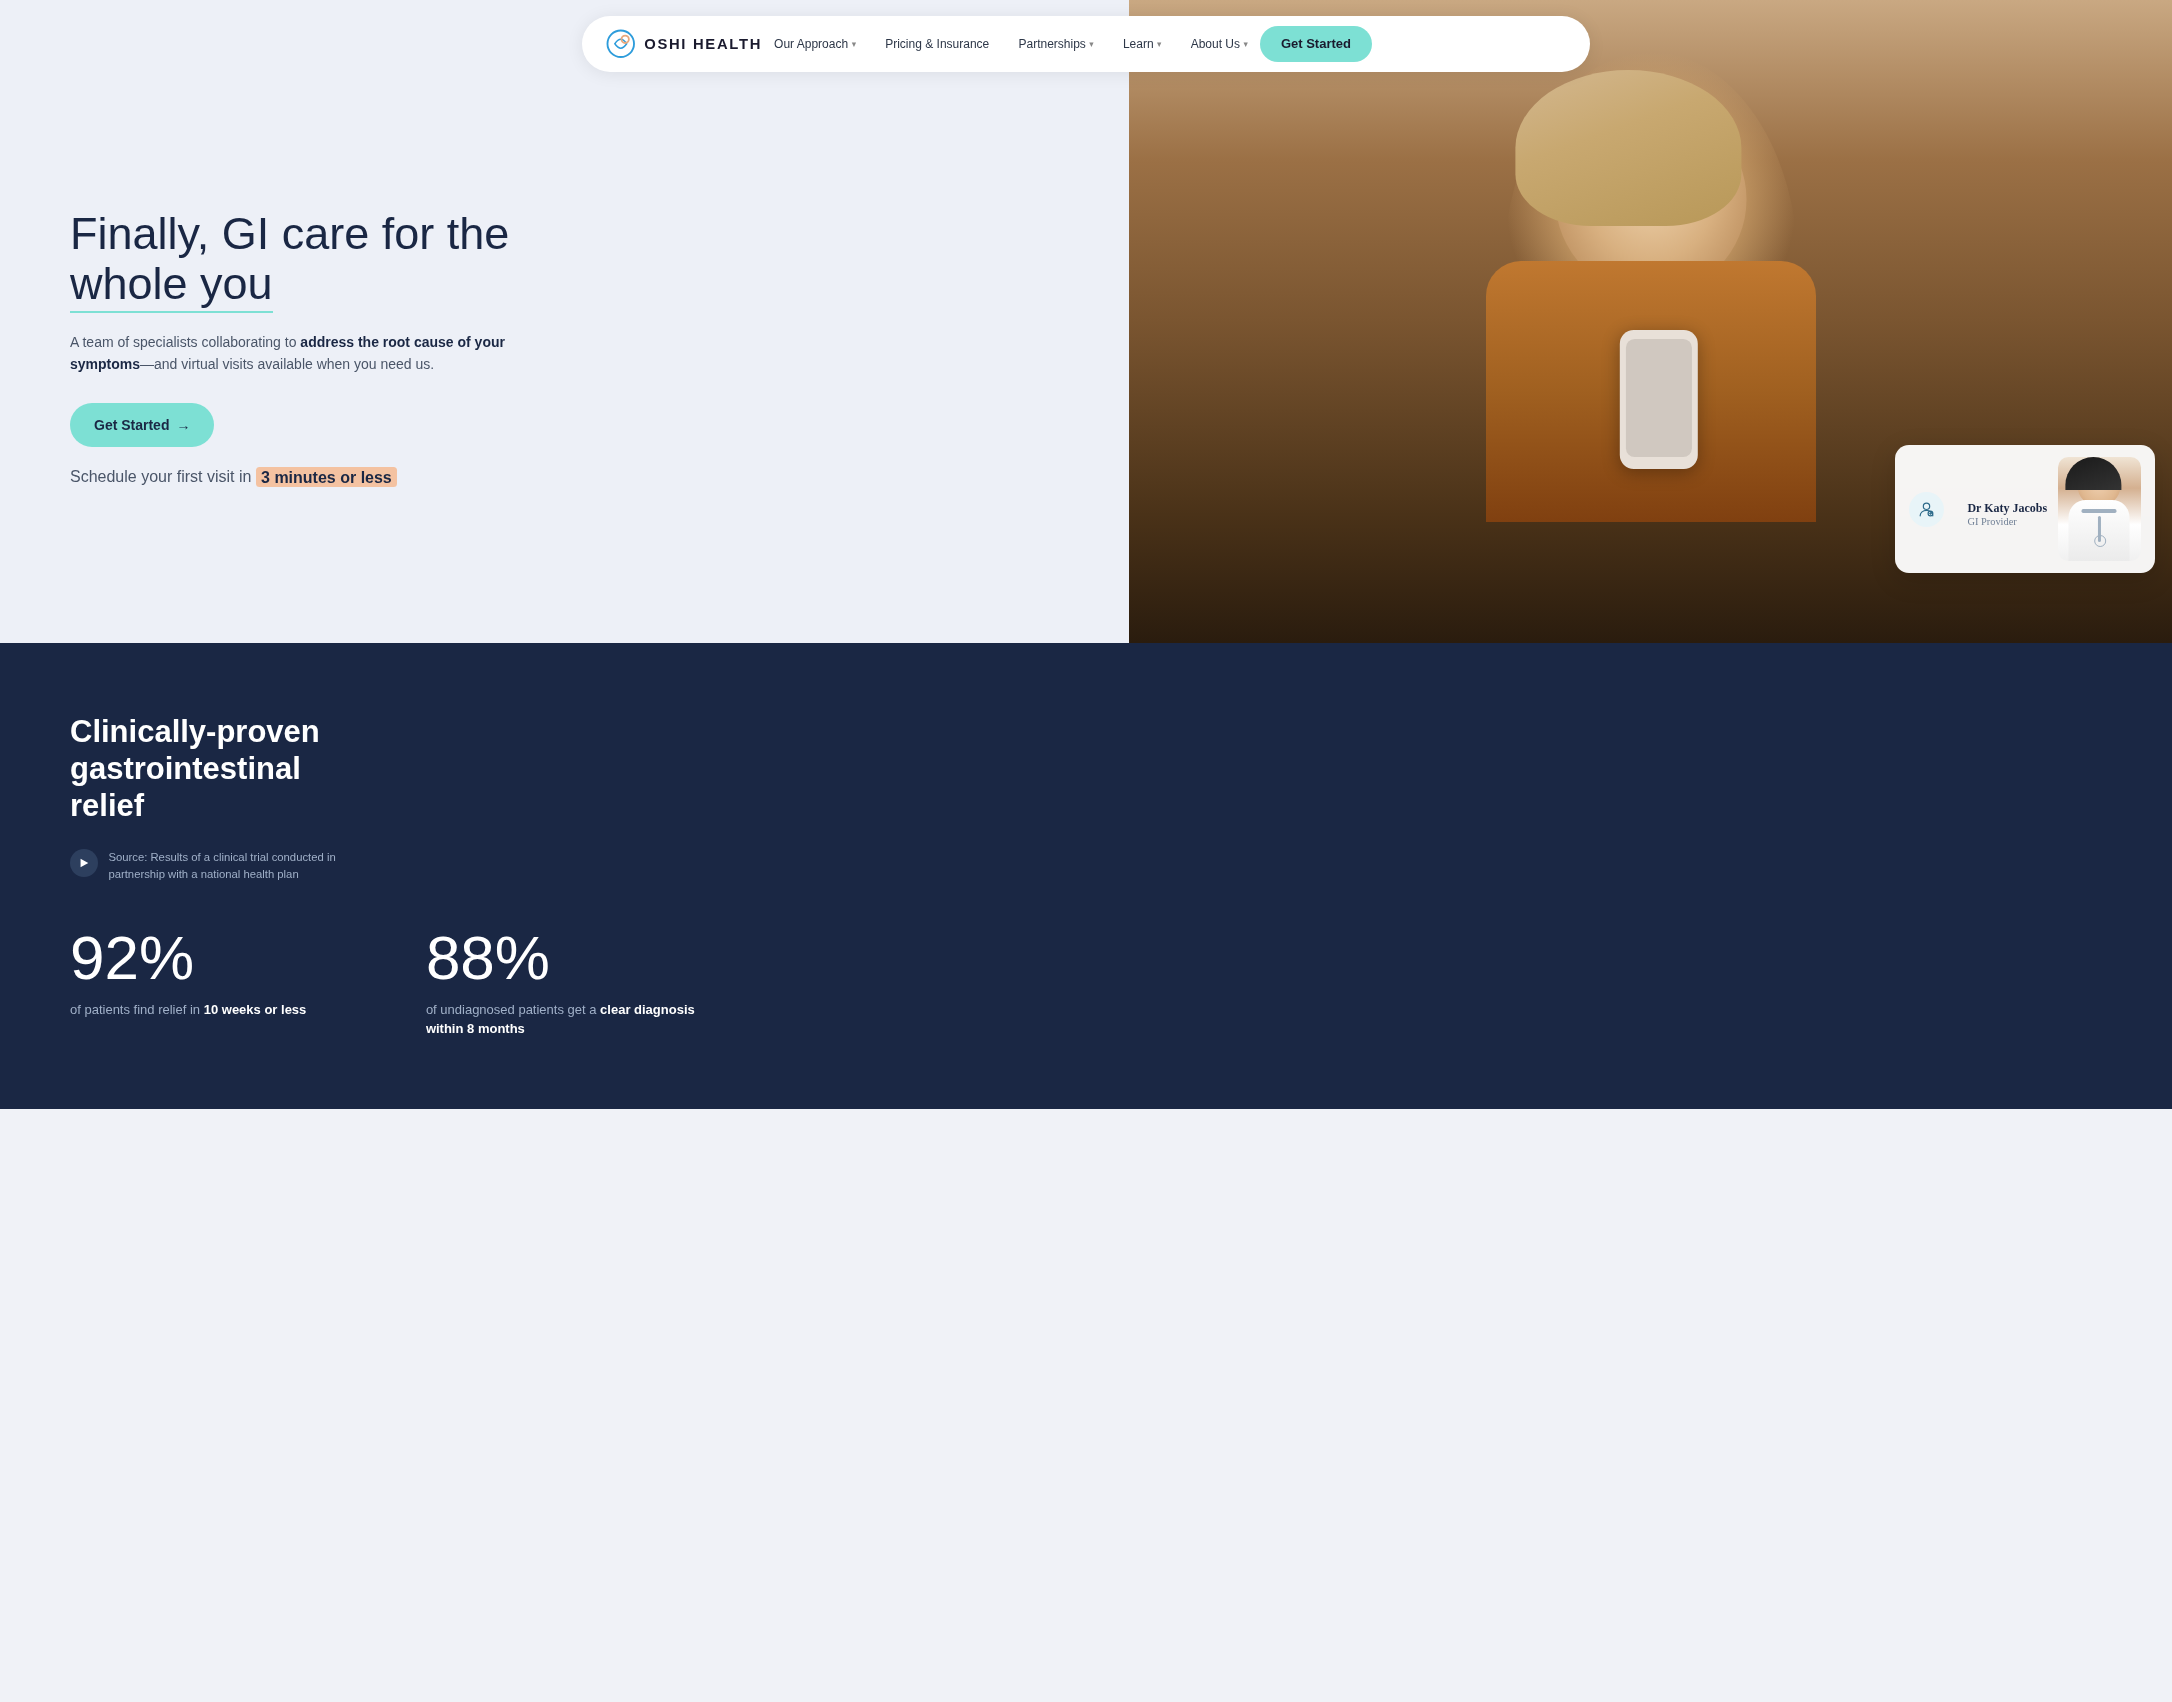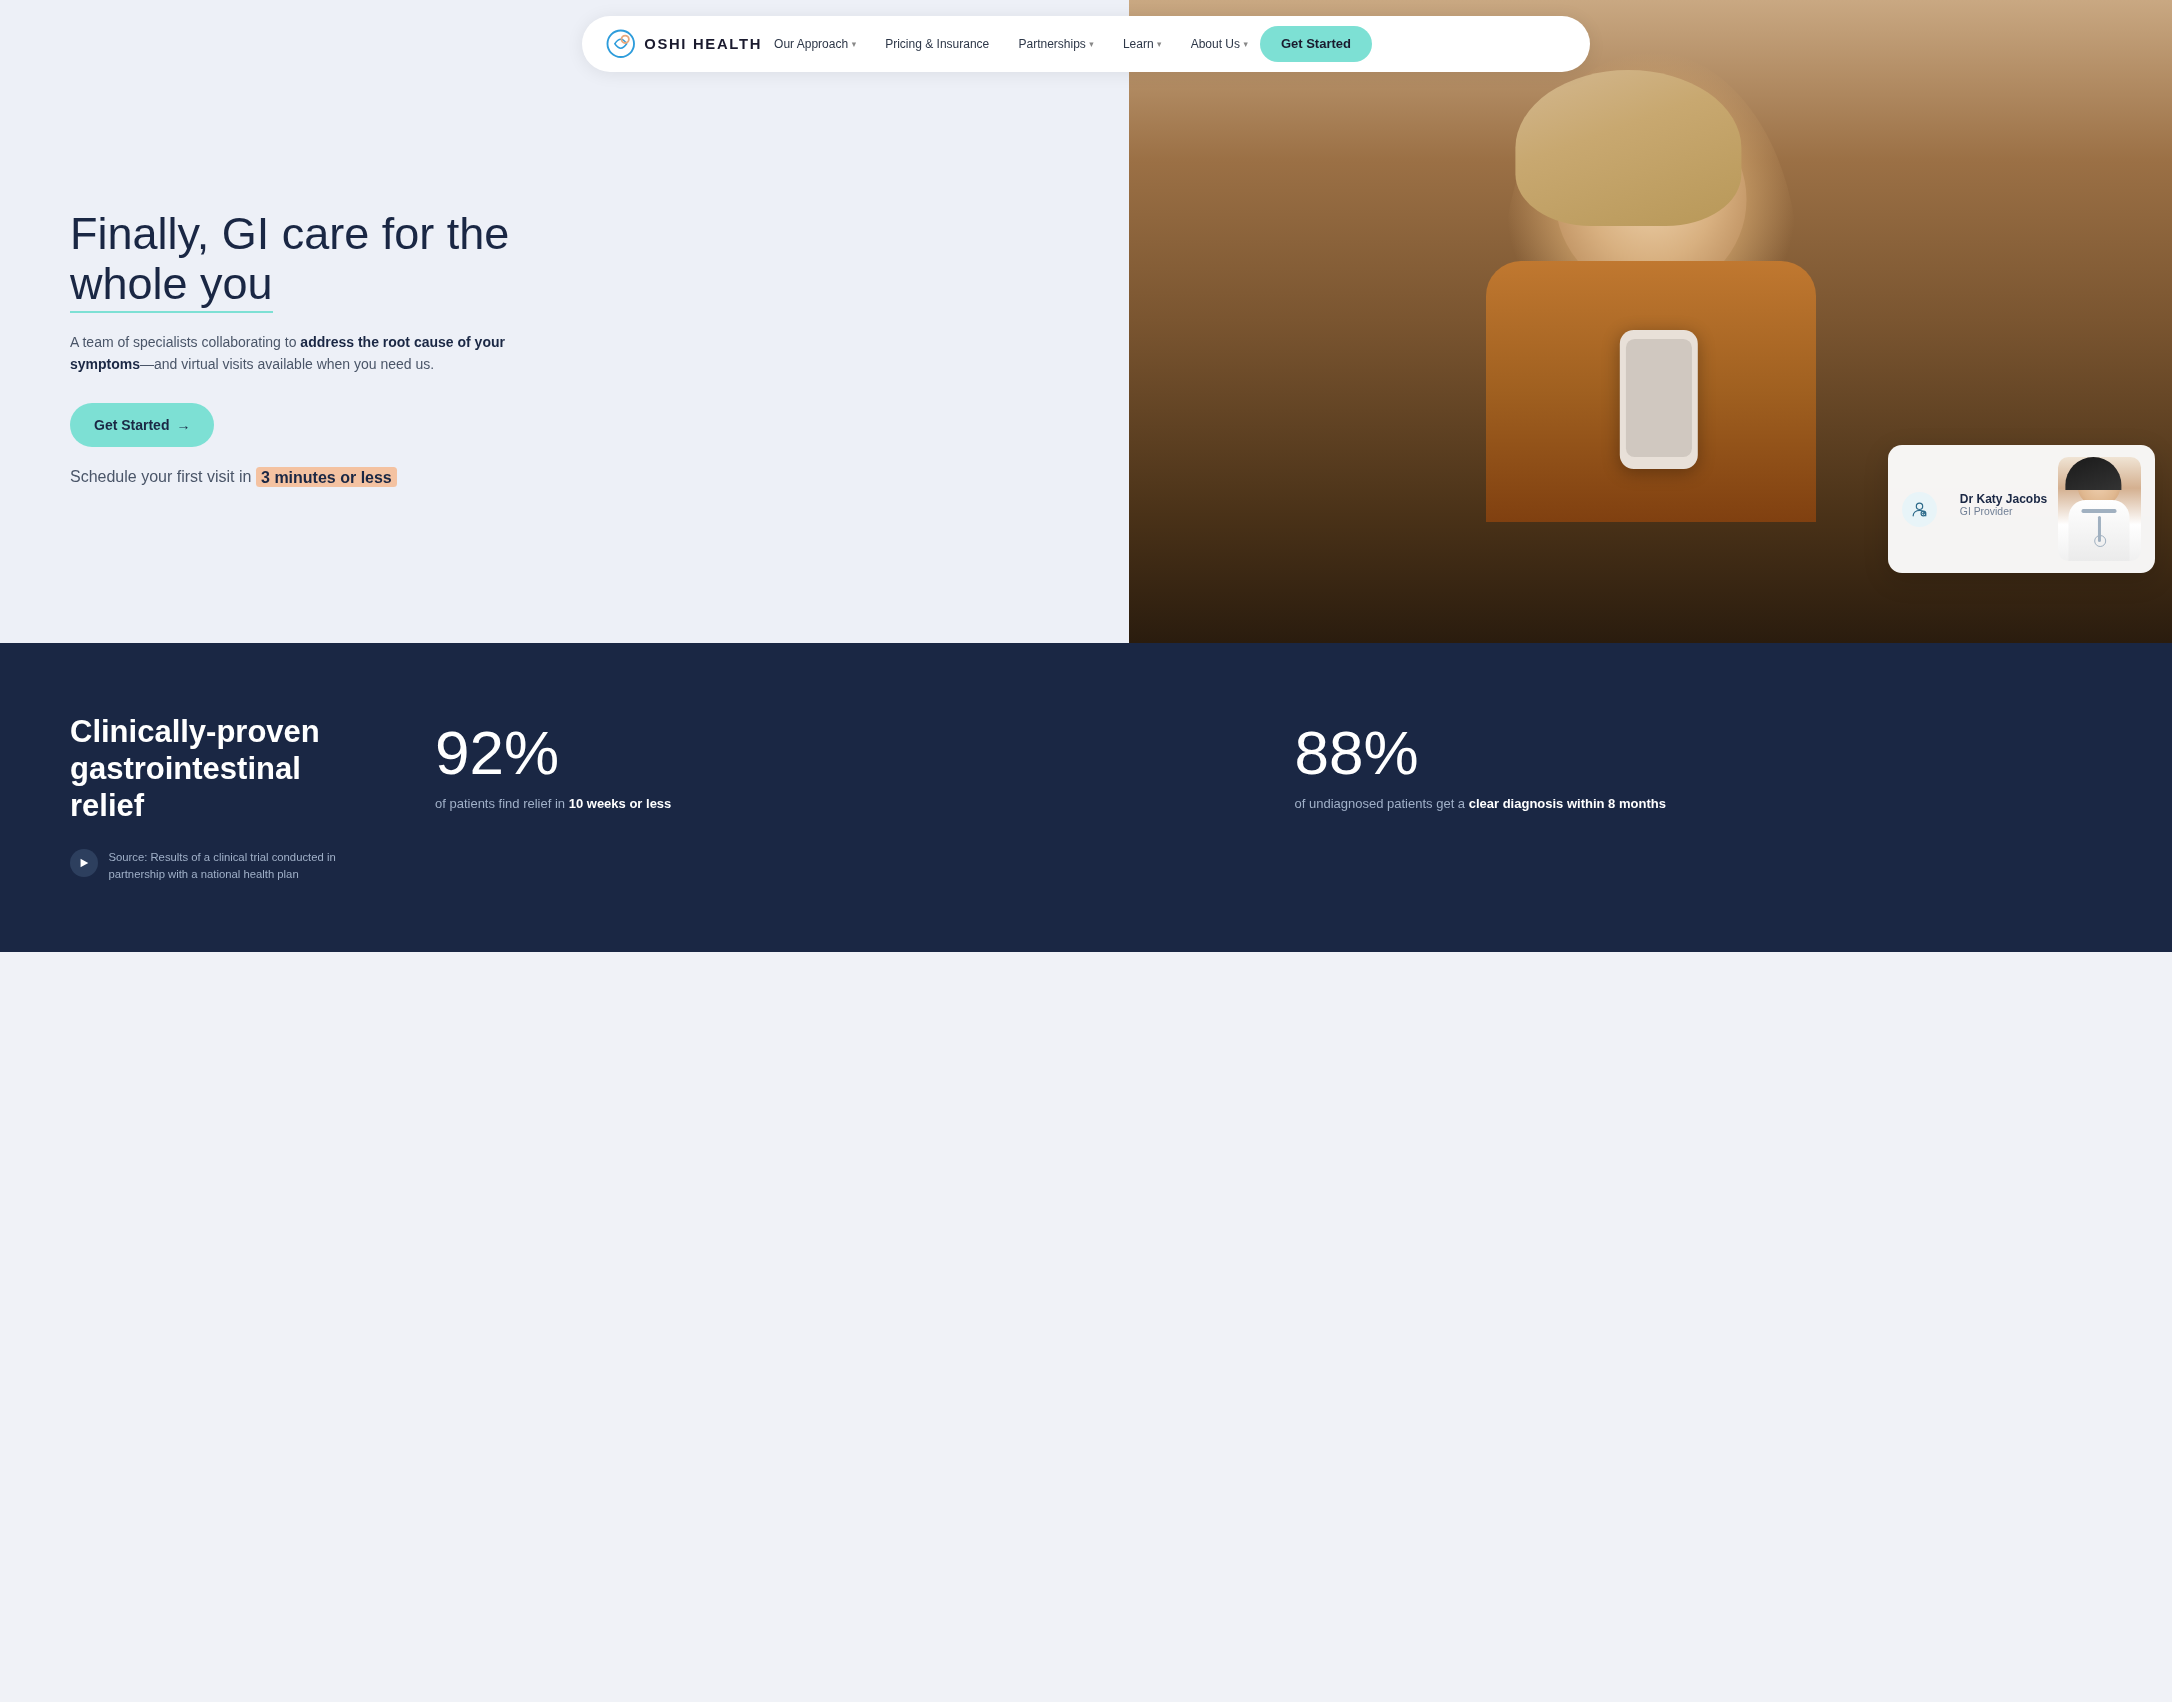--- a/index.html
+++ b/index.html
@@ -173,21 +173,22 @@
       font-size: 10.4px;
       color: #718096;
     }
 
     
     .stats-section {
       background: #1a2744;
       padding: 70px 70px;
       display: flex;
       align-items: flex-start;
-      gap: 52px;
+      gap: 36px;
+      flex-direction: column;
     }
     .stats-left {
       flex: 1;
       max-width: 313px;
     }
     .stats-title {
       font-size: 31px;
       font-weight: 700;
       color: #fff;
       line-height: 1.2;
@@ -306,21 +307,21 @@
 
       <div style="position:absolute;top:70px;left:50%;transform:translateX(-60%);width:226px;height:156px;background:linear-gradient(160deg, #d4b890 0%, #c8a870 40%, #b89858 100%);border-radius:60% 60% 40% 40%;"></div>
 
       <div style="position:absolute;top:261px;left:50%;transform:translateX(-50%);width:330px;height:261px;background:linear-gradient(180deg, #c07830 0%, #a06020 50%, #804010 100%);border-radius:35px 35px 0 0;"></div>
 
       <div style="position:absolute;top:330px;left:50%;transform:translateX(-40%);width:78px;height:139px;background:#e8e0d8;border-radius:14px;box-shadow:0 3.5px 17.4px rgba(0,0,0,0.3);"></div>
       <div style="position:absolute;top:339px;left:50%;transform:translateX(-38%);width:66px;height:118px;background:#d0c8c0;border-radius:8.7px;"></div>
     </div>
 
     <div class="doctor-card">
-      <div style="display:flex;align-items:flex-start;gap:23px;flex:1;">
+      <div style="display:flex;align-items:flex-end;gap:23px;flex:1;font-family:Liberation Serif, serif;">
         <div class="doctor-icon-circle">
           <svg width="19" height="19" viewBox="0 0 24 24" fill="none">
             <circle cx="12" cy="8" r="4" stroke="#2d6a8a" stroke-width="1.5"></circle>
             <path d="M4 20c0-4 3.6-7 8-7s8 3 8 7" stroke="#2d6a8a" stroke-width="1.5" stroke-linecap="round"></path>
             <circle cx="17" cy="17" r="3" stroke="#2d6a8a" stroke-width="1.5"></circle>
             <line x1="17" y1="15" x2="17" y2="19" stroke="#2d6a8a" stroke-width="1"></line>
             <line x1="15" y1="17" x2="19" y2="17" stroke="#2d6a8a" stroke-width="1"></line>
           </svg>
         </div>
         <div class="doctor-info">

